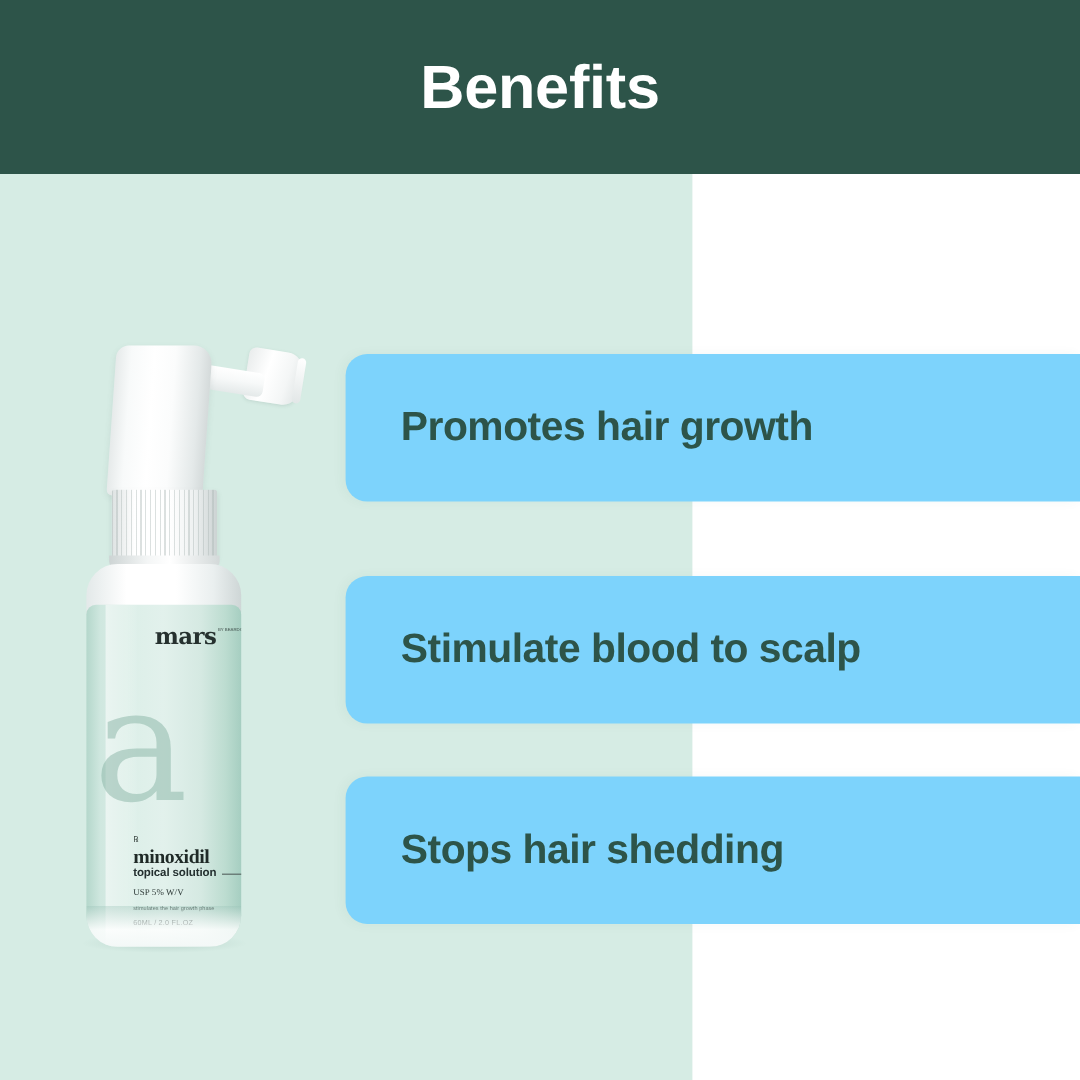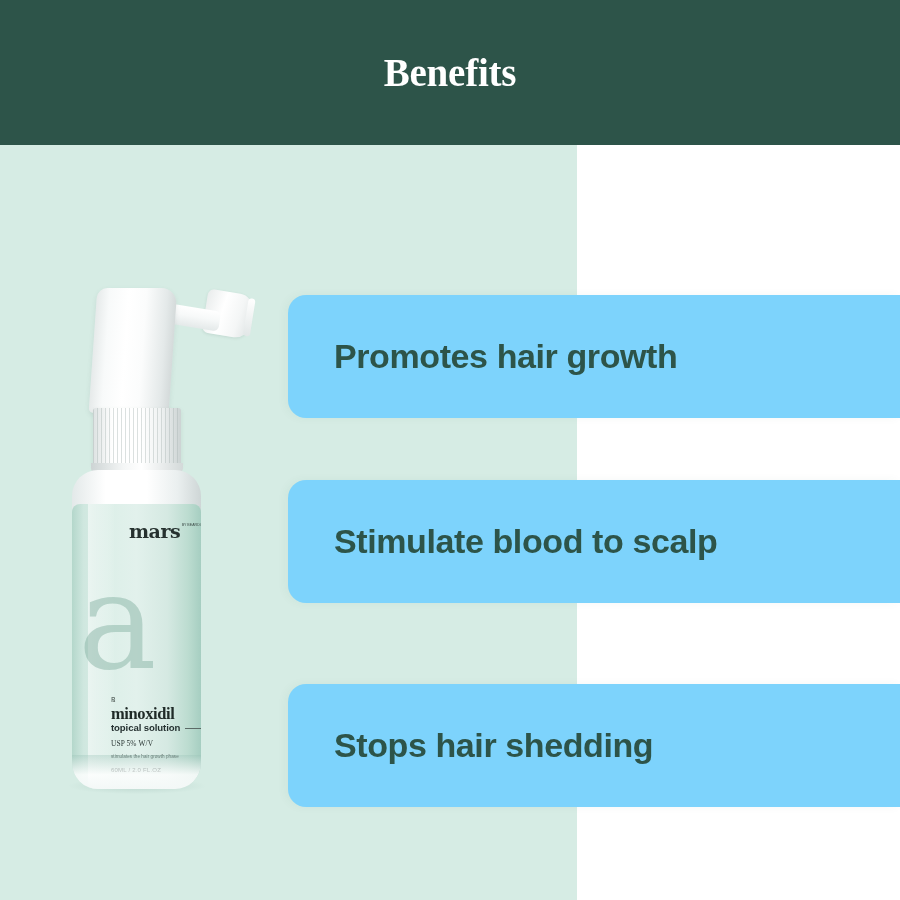--- a/index.html
+++ b/index.html
@@ -30,28 +30,27 @@
     top: 0;
     width: 900px;
     height: 145px;
     background: #2d5449;
     display: flex;
     align-items: center;
     justify-content: center;
   }
   .header-title {
     color: #ffffff;
-    font-size: 39px;
+    font-size: 51px;
     font-weight: bold;
     letter-spacing: -0.2px;
     line-height: 1;
     margin: 0;
     padding: 0;
     text-align: center;
-    font-family: Liberation Serif, serif;
   }
 
   
   .mint-panel {
     position: absolute;
     left: 0;
     top: 145px;
     width: 577px;
     height: 755px;
     background: #d6ece4;
@@ -71,21 +70,21 @@
     width: 612px;
     height: 123px;
     background: #7dd3fc;
     border-radius: 18px 0 0 18px;
     display: flex;
     align-items: center;
     box-shadow: -3px 0 10px rgba(45, 84, 73, 0.045);
   }
   .benefit-card.card-1 { top: 295px; }
   .benefit-card.card-2 { top: 480px; }
-  .benefit-card.card-3 { top: 684px; }
+  .benefit-card.card-3 { top: 647px; }
 
   .benefit-text {
     color: #2d5449;
     font-size: 34px;
     font-weight: bold;
     letter-spacing: -0.4px;
     padding-left: 46px;
     line-height: 1.1;
     white-space: nowrap;
   }

